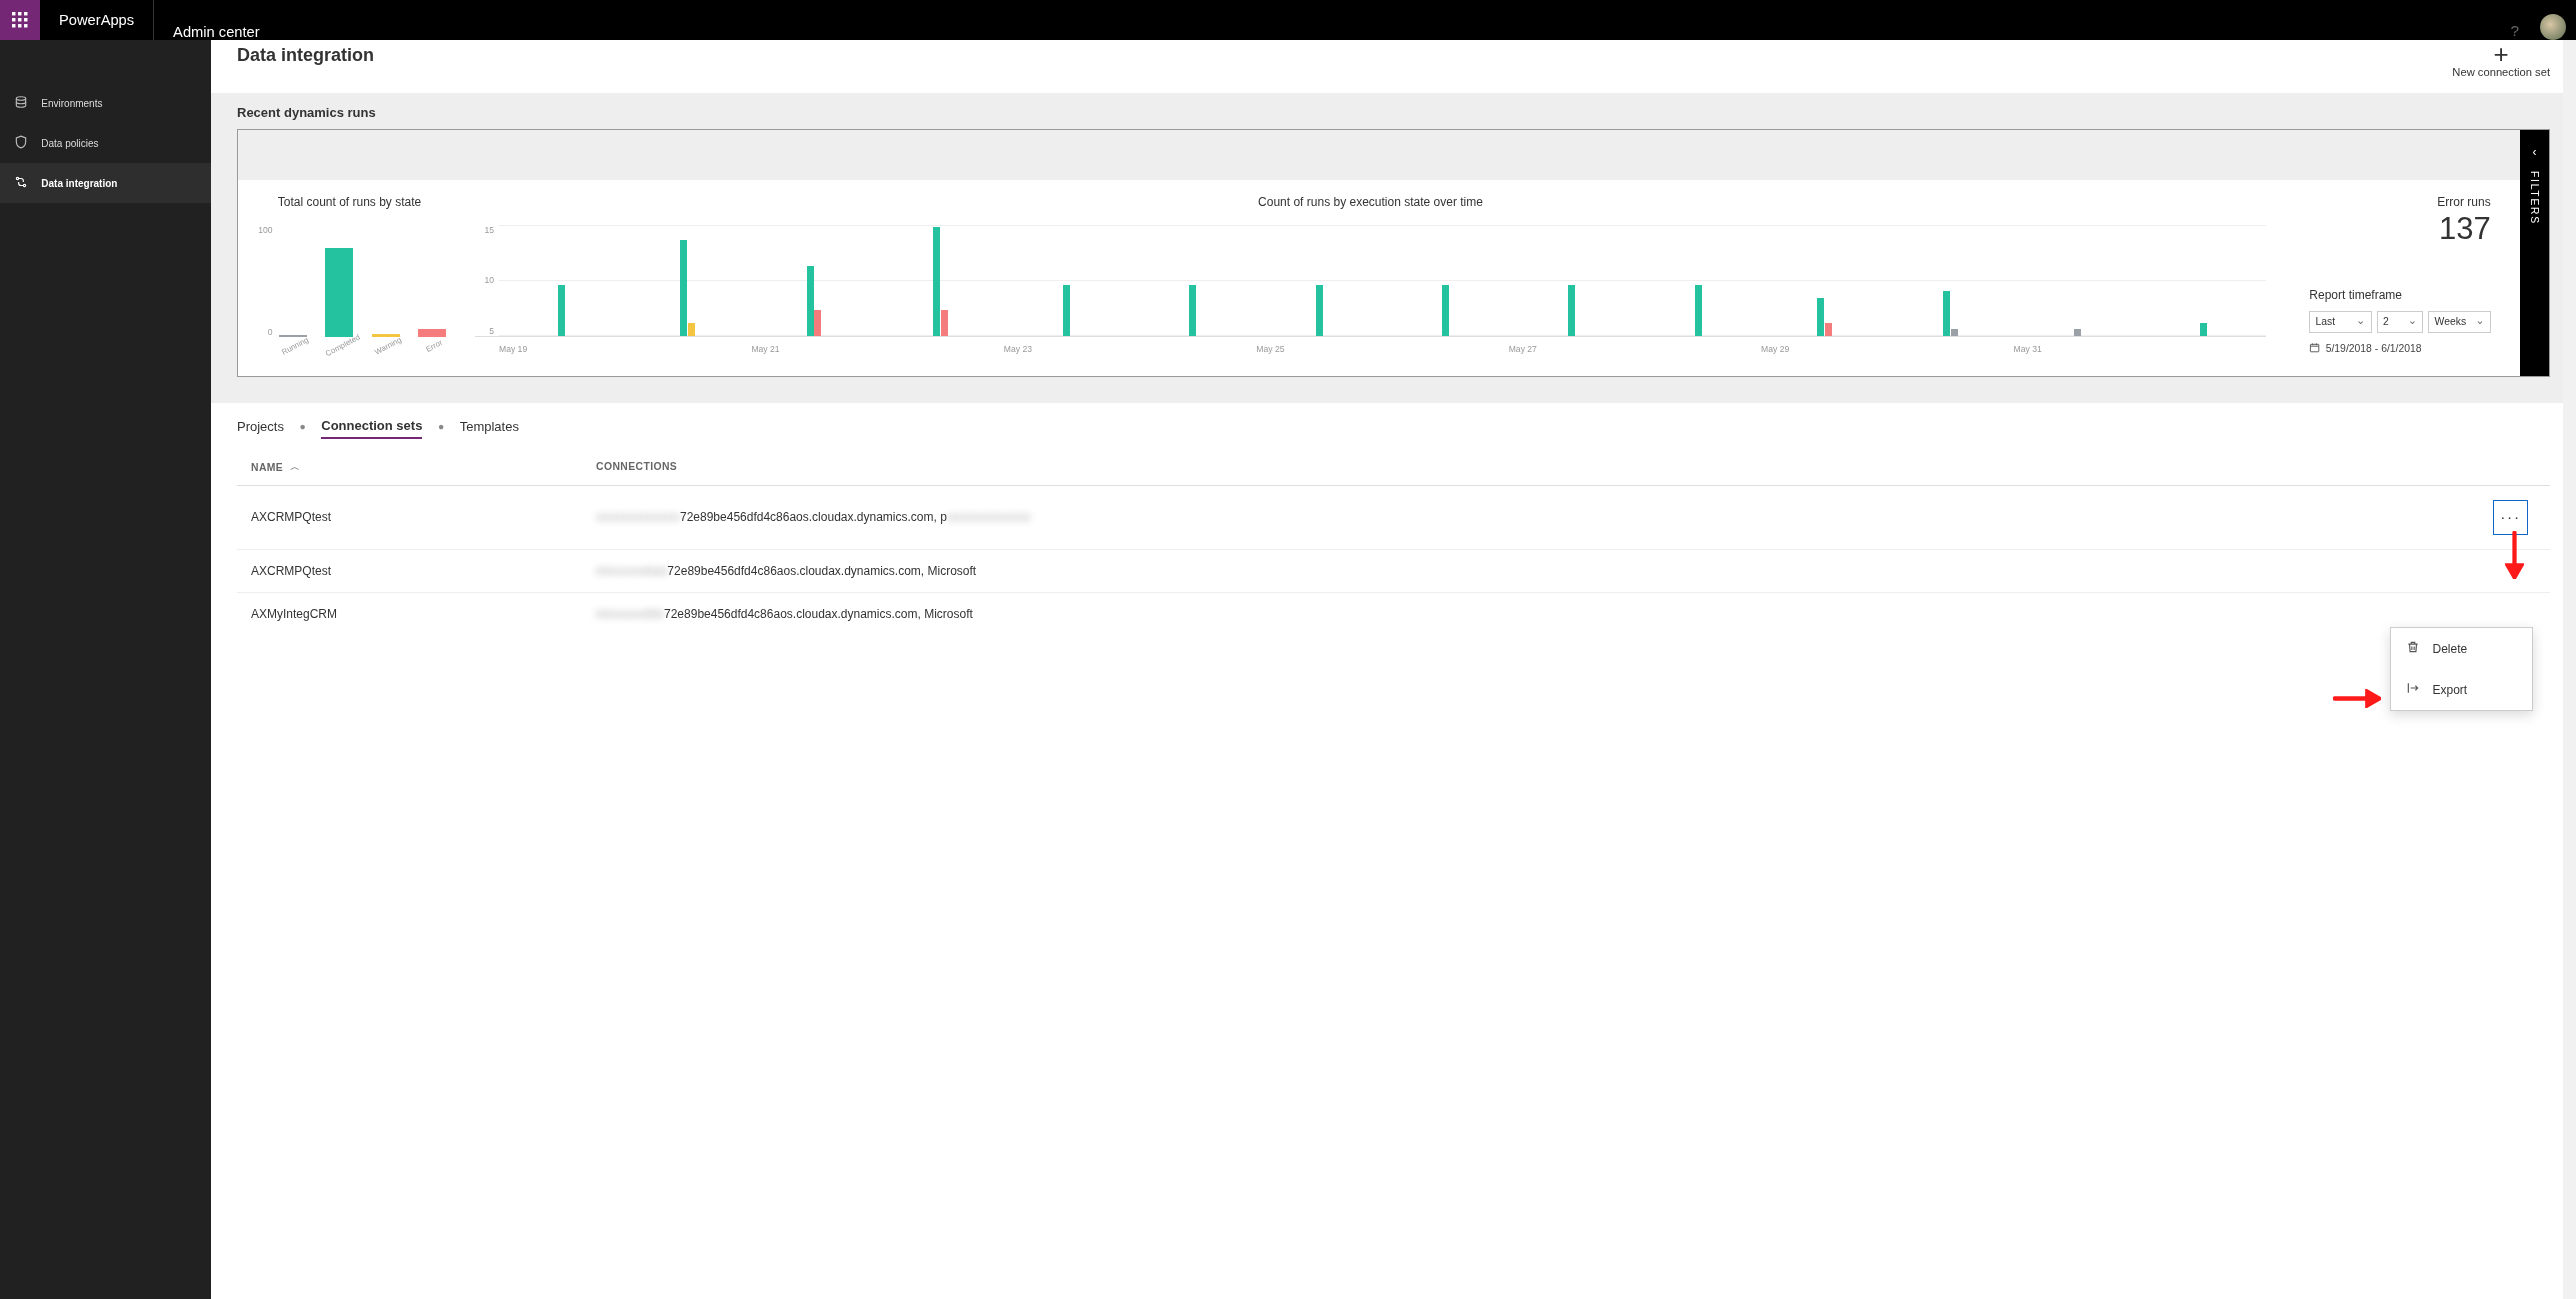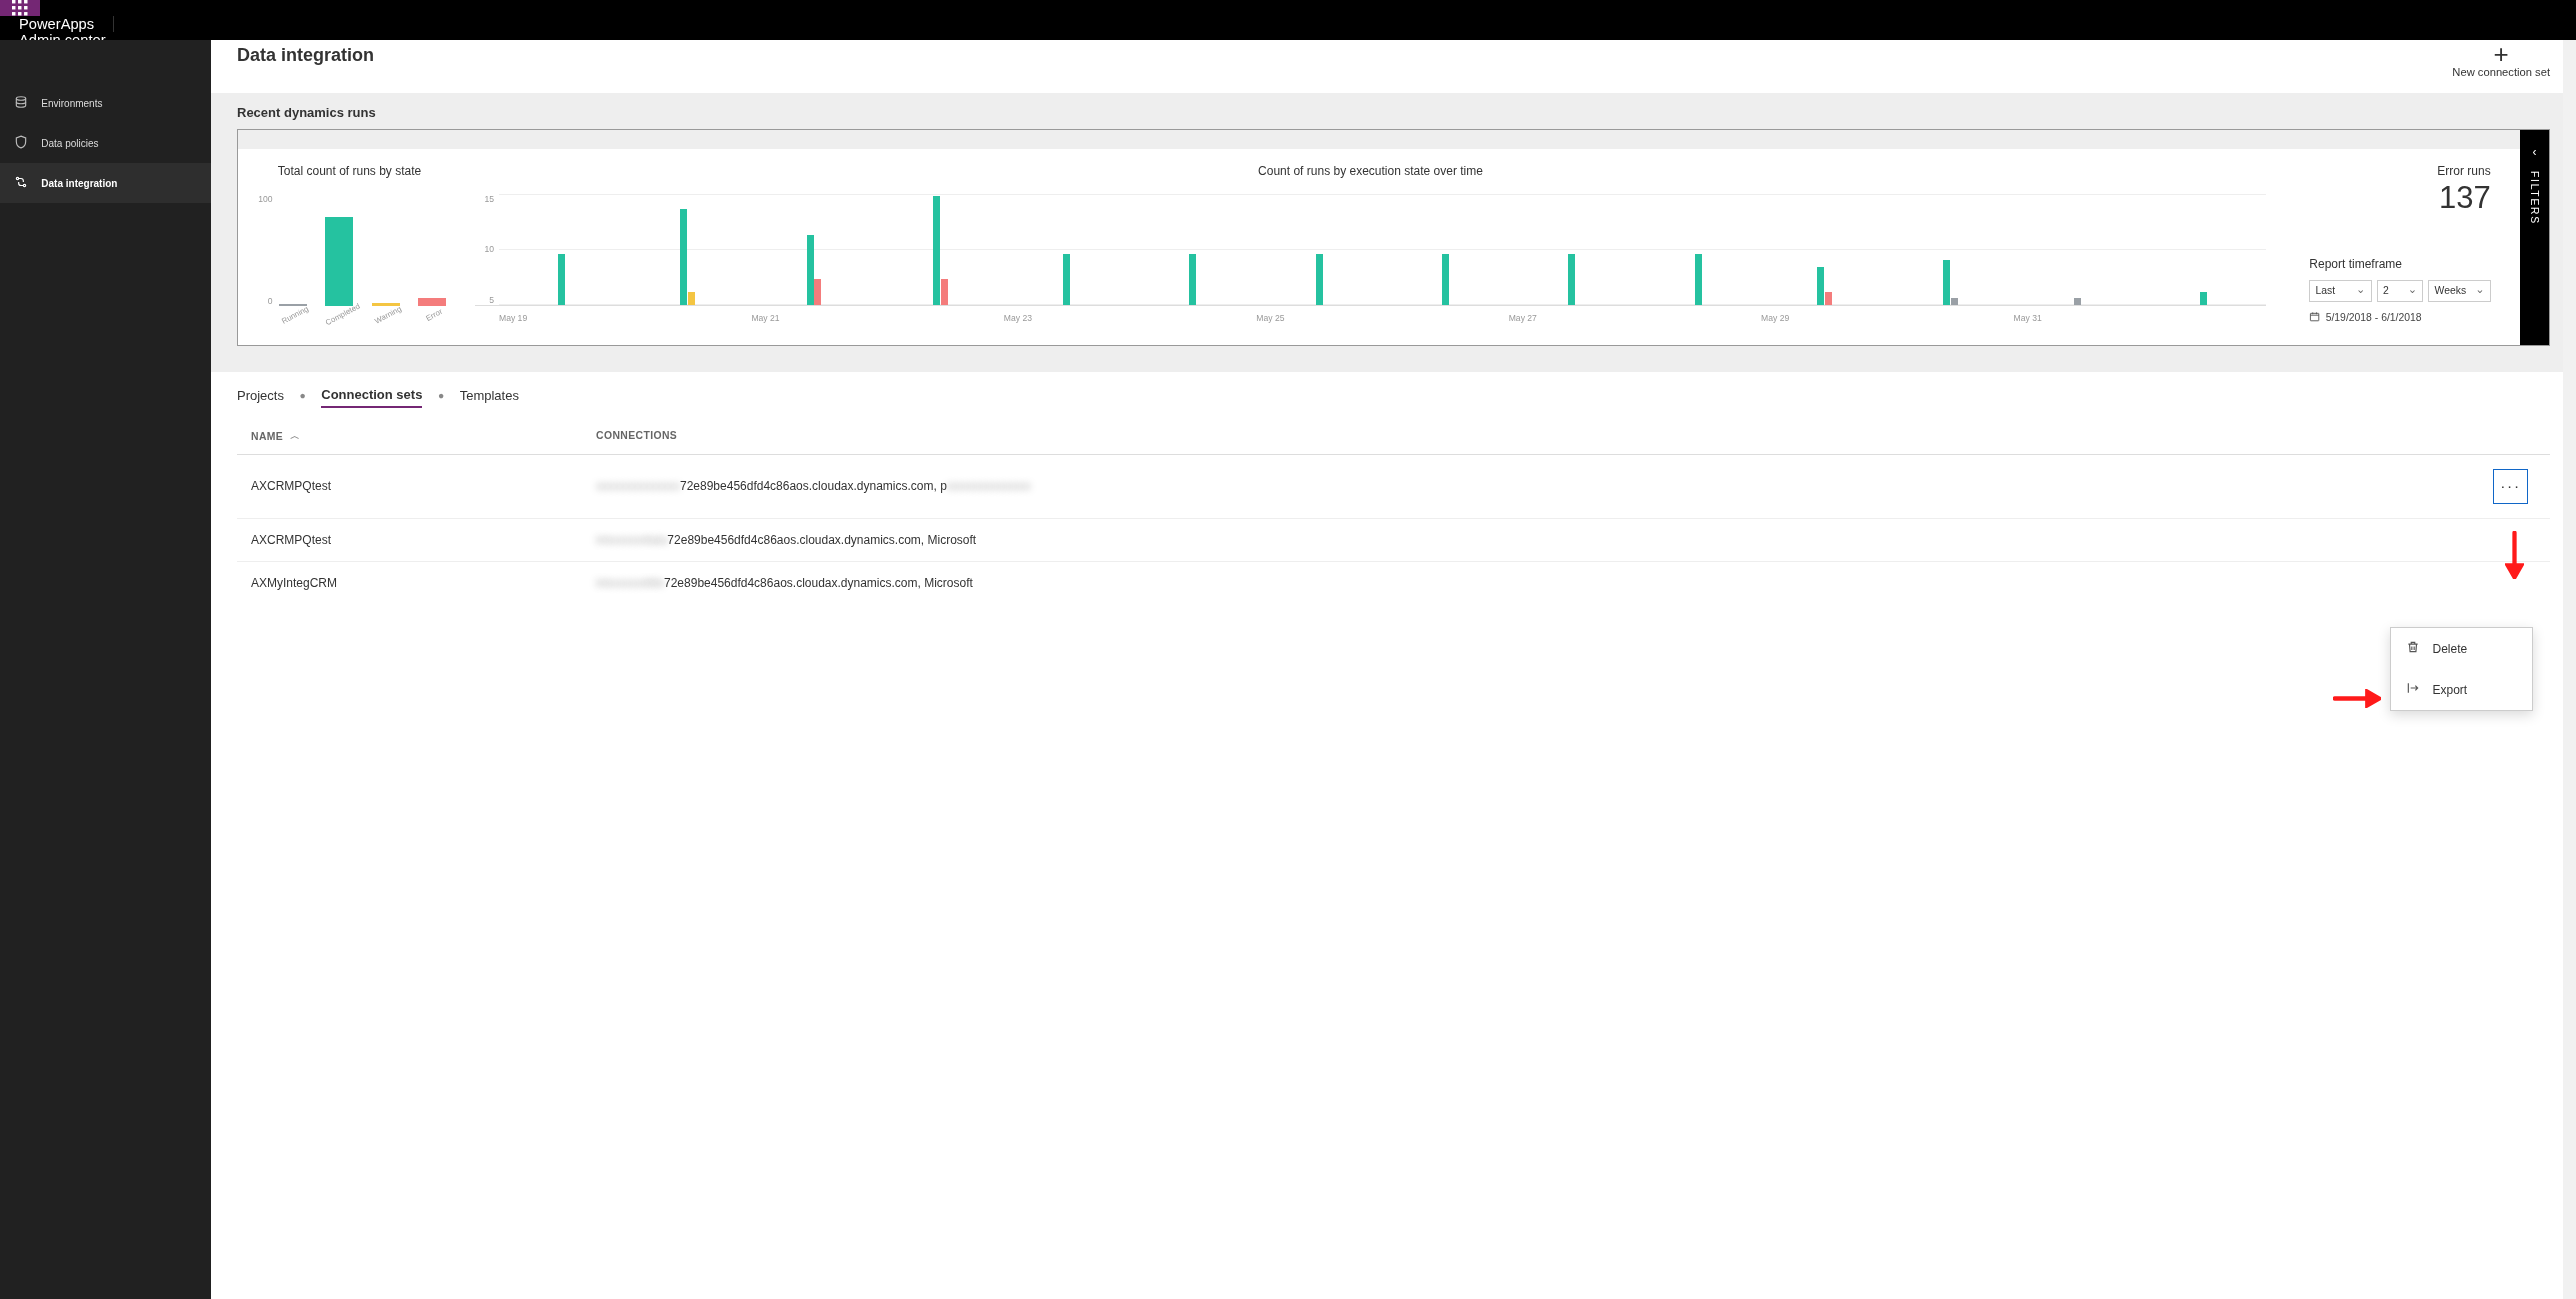--- a/index.html
+++ b/index.html
@@ -1,19 +1,19 @@
 <!DOCTYPE html>
 <html style="font-size:14px"><head>
 <meta charset="utf-8">
 <style>
   * { box-sizing: border-box; margin: 0; padding: 0; }
   body { font-family: "Segoe UI", Arial, sans-serif; font-size: 12px; color: #333; background: #fff; overflow-x: hidden; }
 
   
-  .topbar { height: 40px; background: #000; display: flex; align-items: flex-start; color: #fff; flex-direction: column; }
+  .topbar { height: 40px; background: #000; display: flex; align-items: flex-end; color: #fff; }
   .waffle { width: 40px; height: 40px; background: #742774; display: flex; align-items: center; justify-content: center; cursor: pointer; }
   .waffle svg { width: 15.5px; height: 15.5px; }
   .brand { padding: 0 19px; font-size: 14.7px; font-weight: 400; border-right: 0.9px solid #333; height: 100%; display: flex; align-items: center; }
   .subtitle { padding: 0 19px; font-size: 14.7px; font-weight: 300; }
   .topbar-spacer { flex: 1; }
   .help-icon { width: 29px; text-align: center; color: #666; font-size: 15.5px; cursor: pointer; }
   .avatar { width: 26px; height: 26px; border-radius: 50%; background: radial-gradient(circle at 40% 40%, #d8c7a6, #5a6b4f); margin: 0 10.4px; cursor: pointer; }
 
   .shell { display: flex; min-height: calc(100vh - 40px); }
 
@@ -28,21 +28,21 @@
   .page-header { display: flex; align-items: flex-start; padding: 1.7px 26px 15.5px 26px; }
   .page-title { font-size: 18px; font-weight: 600; color: #333; margin-top: 3.5px; }
   .page-header-spacer { flex: 1; }
   .new-conn { text-align: center; cursor: pointer; color: #333; font-size: 11.2px; }
   .new-conn .plus { font-size: 26px; font-weight: 200; line-height: 24px; }
 
   .gray-panel { background: #eeeeee; padding: 12px 0 26px 0; position: relative; }
   .section-title { font-size: 13px; font-weight: 600; margin: 0 26px 8.6px 26px; }
 
   .chart-wrap { margin: 0 26px; border: 0.9px solid #999; background: #eee; position: relative; display: flex; }
-  .chart-inner { flex: 1; background: #fff; margin-top: 19px; padding: 15.5px 12px 21px 12px; display: flex; gap: 26px; }
+  .chart-inner { flex: 1; background: #fff; margin-top: 50px; padding: 15.5px 12px 21px 12px; display: flex; gap: 26px; }
 
   .filters-tab { width: 29px; background: #000; color: #fff; display: flex; flex-direction: column; align-items: center; padding-top: 15.5px; gap: 12px; cursor: pointer; }
   .filters-tab .chev { font-size: 12px; }
   .filters-tab .vtext { writing-mode: vertical-rl; letter-spacing: 1.7px; font-size: 10.4px; }
 
   
   .chart1 { width: 199px; }
   .chart-label { font-size: 12px; text-align: center; margin-bottom: 15.5px; color: #333; }
   .c1-plot { height: 112px; display: flex; align-items: flex-end; gap: 12px; position: relative; padding-left: 26px; }
   .c1-yaxis { position: absolute; left: 0; bottom: 0; top: 0; width: 22.5px; display: flex; flex-direction: column; justify-content: space-between; font-size: 8.6px; color: #999; text-align: right; }

